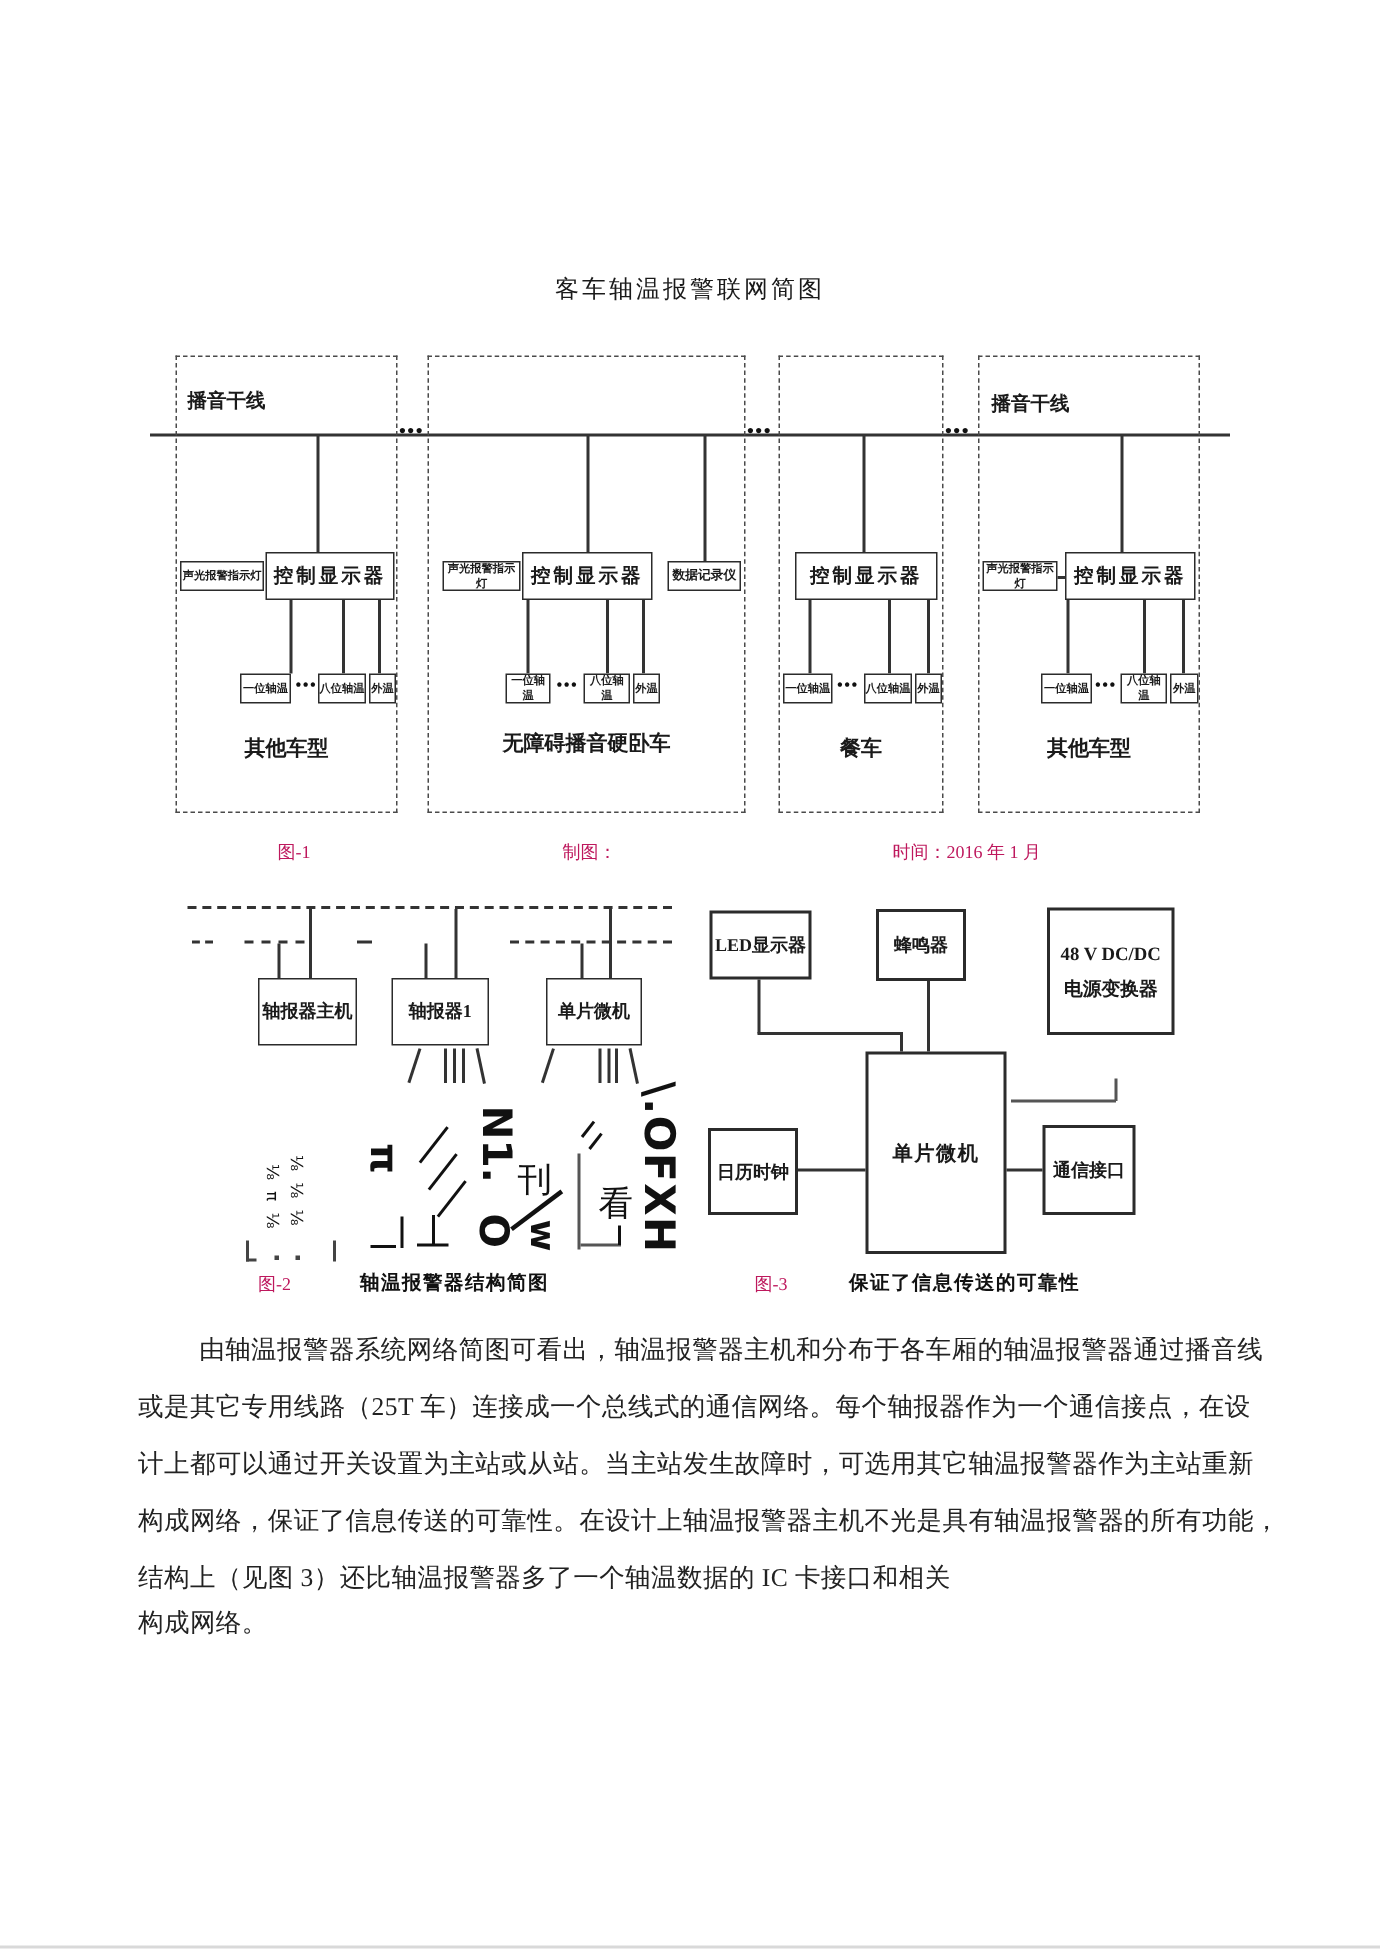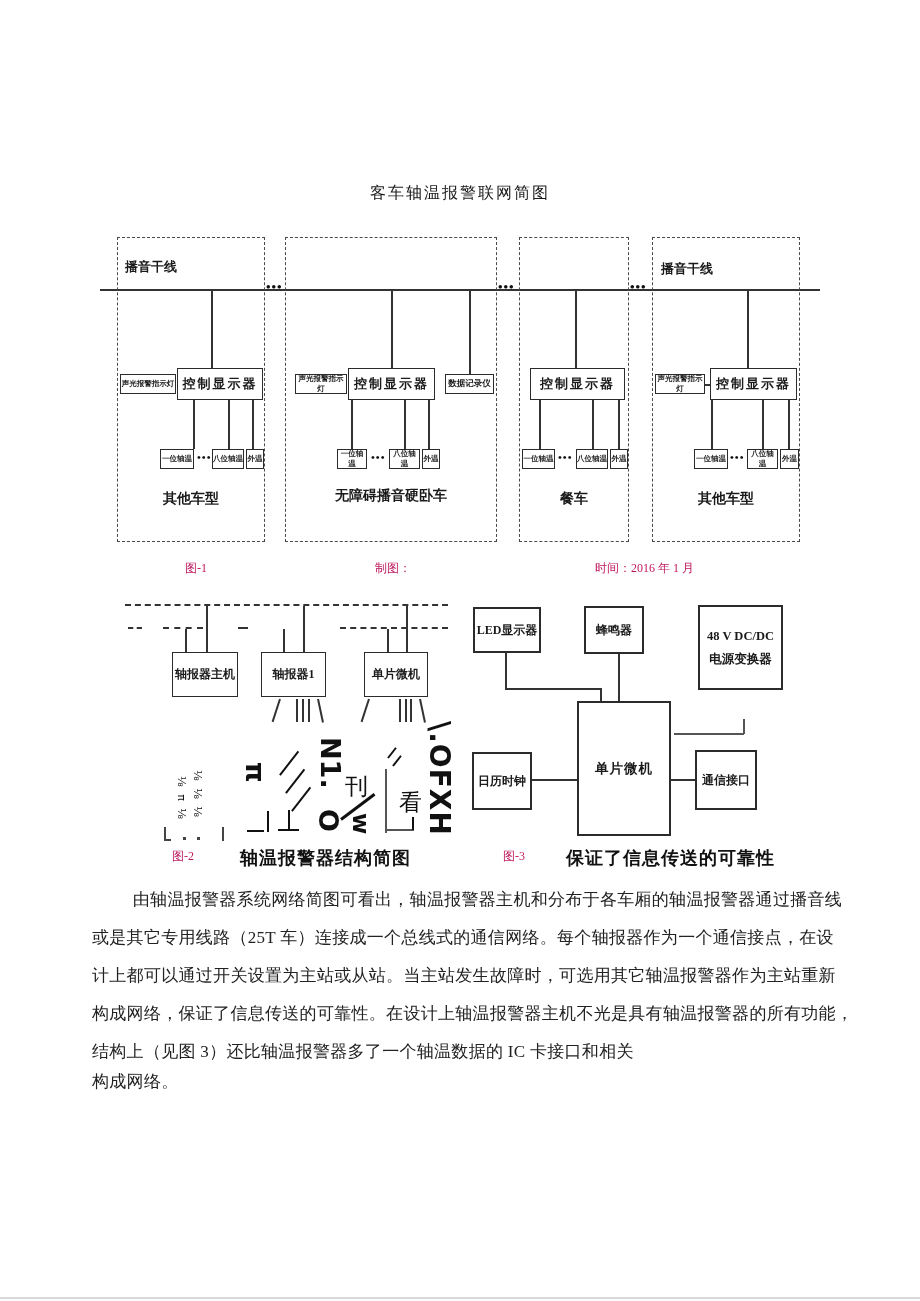--- a/index.html
+++ b/index.html
@@ -13,21 +13,21 @@
   .vl{position:absolute;background:#333;width:1.6px;}
   .dashh{position:absolute;border-top:2.2px dashed #333;height:0;}
   .lbl{position:absolute;white-space:nowrap;}
   .dots{position:absolute;font-weight:bold;font-size:13px;letter-spacing:1px;color:#111;}
   .rot{position:absolute;transform-origin:top left;transform:rotate(90deg);
        font-family:"DejaVu Sans",sans-serif;font-weight:bold;white-space:nowrap;color:#111;}
   .garb{font-family:"DejaVu Sans",sans-serif;color:#111;}
   .para{position:absolute;left:92px;width:742px;font-size:17px;letter-spacing:0.3px;
         white-space:nowrap;color:#222;}
   .capt{position:absolute;font-size:12px;color:#be185d;white-space:nowrap;}
-  .captb{position:absolute;font-size:18px;font-weight:bold;color:#111;white-space:nowrap;}
+  .captb{position:absolute;font-size:13px;font-weight:bold;color:#111;white-space:nowrap;}
 </style>
 </head>
 <body>
 
 <div class="lbl" style="left:0;top:183px;width:920px;text-align:center;font-size:16px;letter-spacing:2px;">客车轴温报警联网简图</div>
 
 <div class="hl" style="left:100px;top:289px;width:720px;height:1.8px;"></div>
 <div class="dots" style="left:266px;top:279px;">•••</div>
 <div class="dots" style="left:498px;top:279px;">•••</div>
 <div class="dots" style="left:630px;top:279px;">•••</div>

